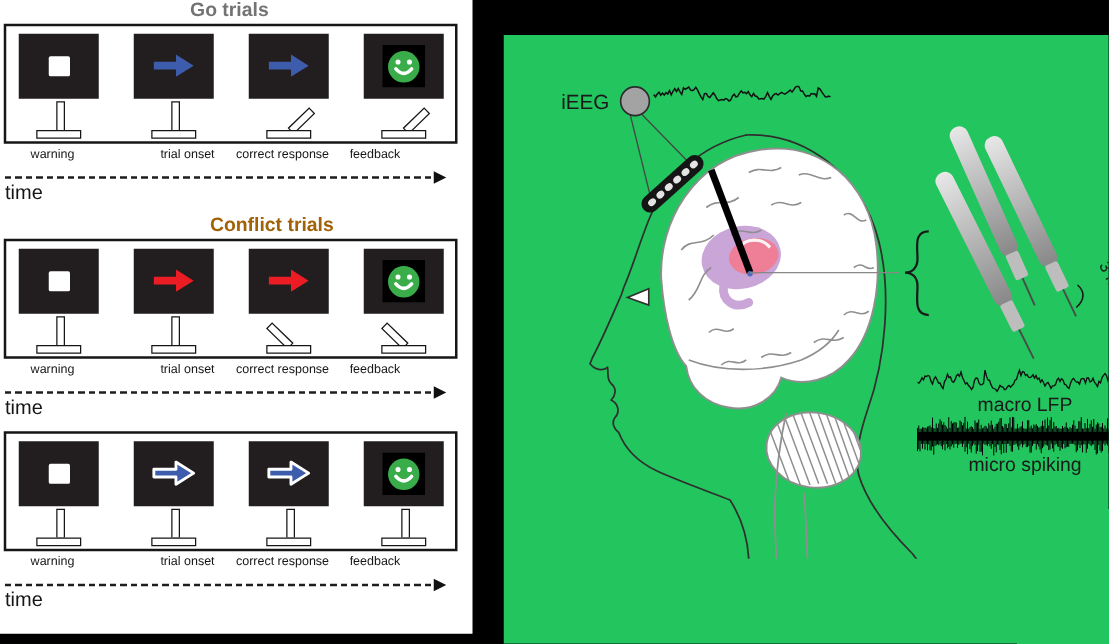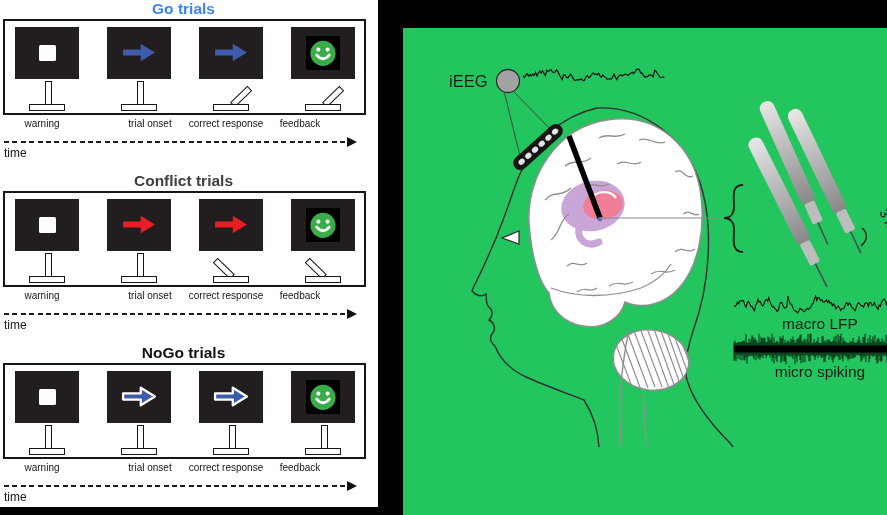--- a/index.html
+++ b/index.html
@@ -22,35 +22,35 @@
                background:#fff;border:1.7px solid #161616;transform-origin:50% 100%;}
   .lever .stem.right{transform:rotate(46deg);}
   .lever .stem.left{transform:rotate(-46deg);}
   .frame-labels{position:relative;height:17px;margin-top:3px;font-size:10px;}
   .fl{position:absolute;top:0;transform:translateX(-50%);white-space:nowrap;}
   .fl0{left:42px}.fl1{left:150px}.fl2{left:226px}.fl3{left:300px}
   .time-arrow{position:relative;margin:6px 0 0 4px;width:346px;height:2px;
               background:repeating-linear-gradient(90deg,#1d1d1d 0 5px,transparent 5px 8.4px);}
   .time-arrow::after{content:'';position:absolute;right:-7px;top:-4px;width:0;height:0;
               border-left:10px solid #111;border-top:5px solid transparent;border-bottom:5px solid transparent;}
-  .time-lab{margin:3px 0 0 4px;font-size:12px;}
+  .time-lab{margin:3px 0 0 4px;font-size:16px;}
   
   .right-fig{position:absolute;left:403px;top:28px;width:484px;height:507px;background:#22c55e;padding-left:44px;}
   .right-fig svg{display:block;}
   text{font-family:"Liberation Sans","DejaVu Sans",sans-serif;}
 </style>
 </head>
 <body>
 
 <div class="canvas">
 
   <div class="left-fig">
 
     <section class="trial-panel p0">
-      <h3 class="panel-title" style="color: #3b82f6;">Go trials</h3>
+      <h3 class="panel-title" style="color: #737373;">Go trials</h3>
       <div class="frame-box">
         <div class="col">
             <div class="screen">
               <div class="wsq"></div>
             </div>
             <div class="lever">
               <div class="stem up"></div>
               <div class="base"></div>
             </div>
           </div>
@@ -96,21 +96,21 @@
         <span class="fl fl0">warning</span>
         <span class="fl fl1">trial onset</span>
         <span class="fl fl2">correct response</span>
         <span class="fl fl3">feedback</span>
       </div>
       <div class="time-arrow"></div>
       <div class="time-lab">time</div>
     </section>
 
     <section class="trial-panel p1">
-      <h3 class="panel-title" style="color: #404040;">Conflict trials</h3>
+      <h3 class="panel-title" style="color: #a16207; margin-left: 34px;">Conflict trials</h3>
       <div class="frame-box">
         <div class="col">
             <div class="screen">
               <div class="wsq"></div>
             </div>
             <div class="lever">
               <div class="stem up"></div>
               <div class="base"></div>
             </div>
           </div>
@@ -156,21 +156,20 @@
         <span class="fl fl0">warning</span>
         <span class="fl fl1">trial onset</span>
         <span class="fl fl2">correct response</span>
         <span class="fl fl3">feedback</span>
       </div>
       <div class="time-arrow"></div>
       <div class="time-lab">time</div>
     </section>
 
     <section class="trial-panel p2">
-      <h3 class="panel-title" style="color: rgb(17, 17, 17);">NoGo trials</h3>
       <div class="frame-box">
         <div class="col">
             <div class="screen">
               <div class="wsq"></div>
             </div>
             <div class="lever">
               <div class="stem up"></div>
               <div class="base"></div>
             </div>
           </div>

